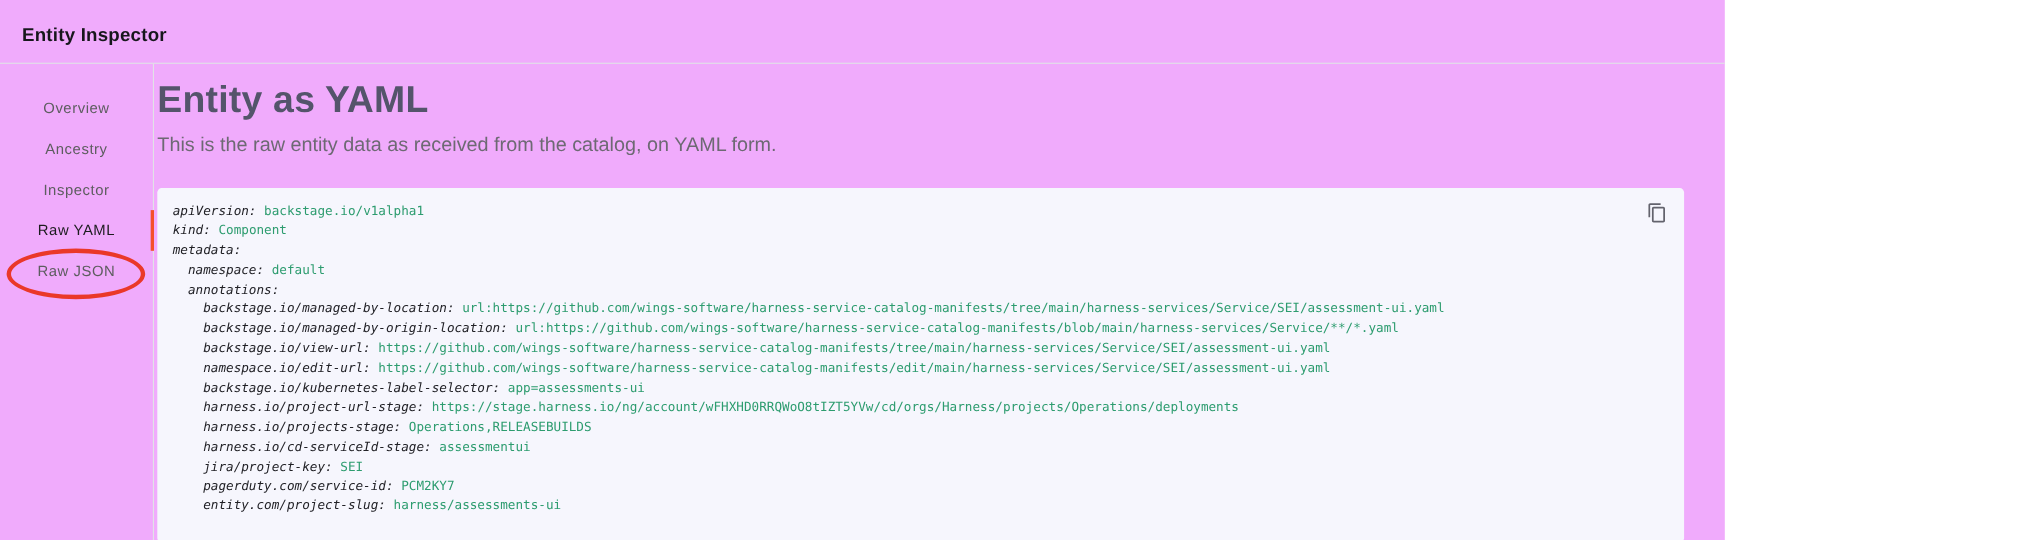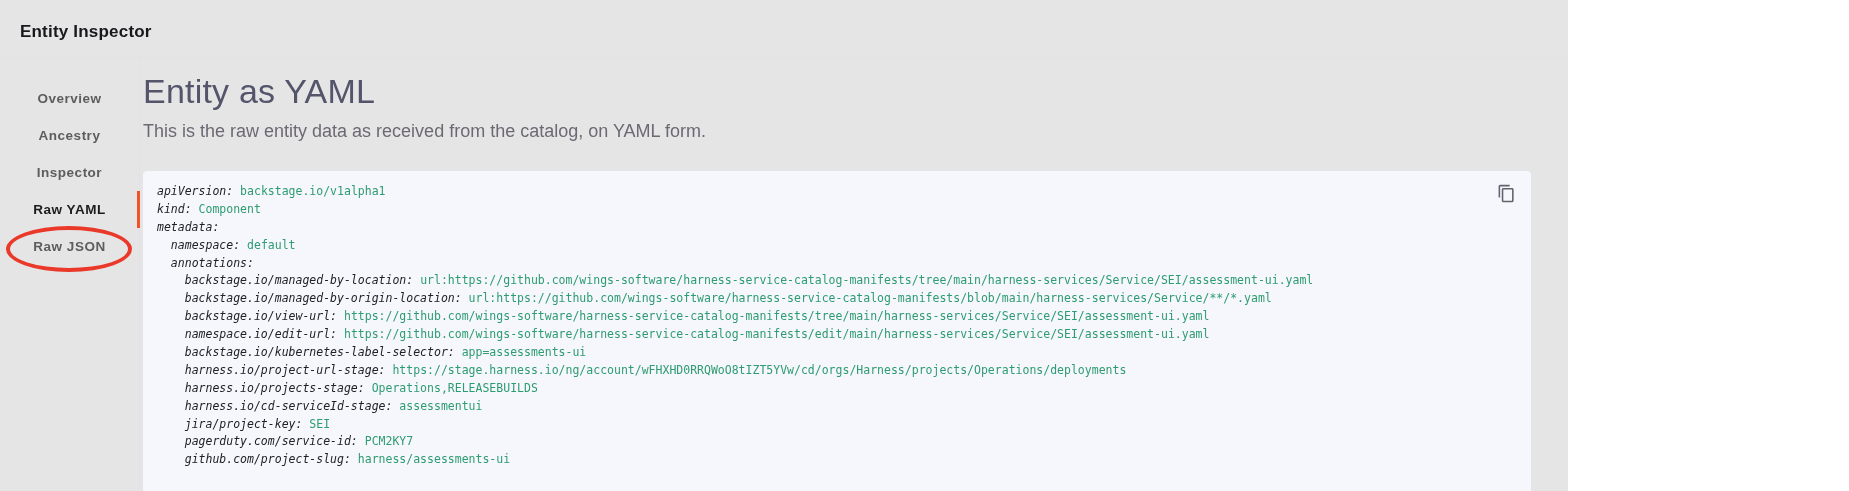--- a/index.html
+++ b/index.html
@@ -1,42 +1,42 @@
 <!DOCTYPE html>
 <html><head>
 <meta charset="utf-8">
 <style>
   html,body{margin:0;padding:0;}
   body{
     width:1849px;height:491px;overflow:hidden;background:#ffffff;
     font-family:"Liberation Sans", sans-serif;
     -webkit-font-smoothing:antialiased;
   }
-  .dialog{position:relative;width:1568px;height:491px;background:#e5e5e5;}
+  .dialog{position:relative;width:1568px;height:491px;background:#f0abfc;}
   .dialog-header{
     height:58px;box-sizing:border-box;border-bottom:1px solid #e2e2e6;
     display:flex;align-items:center;padding:6px 20px 0 20px;
   }
   .dialog-title{font-size:17px;font-weight:700;color:#17171c;letter-spacing:.2px;}
   .dialog-body{display:flex;height:433px;}
   
   .sidebar{
     width:140px;flex-shrink:0;box-sizing:border-box;
     border-right:1px solid #e2e2e6;padding-top:22px;
   }
   .tab{
     position:relative;height:37px;display:flex;align-items:center;justify-content:center;
-    font-size:13.5px;letter-spacing:.5px;color:#5d5d5f;cursor:pointer;user-select:none;font-weight:bold;
+    font-size:13.5px;letter-spacing:.5px;color:#5d5d5f;cursor:pointer;user-select:none;
   }
   .tab.active{color:#1c1c1e;}
   .indicator{position:absolute;right:-1px;top:0;bottom:0;width:3px;background:#f4502a;}
   
   .content{flex:1;min-width:0;padding-left:3px;box-sizing:border-box;}
   .page-title{
-    margin:12px 0 0 0;font-size:34px;line-height:42px;font-weight:400;
+    margin:12px 0 0 0;font-size:34px;line-height:42px;font-weight:700;
     color:#54546b;letter-spacing:.2px;
   }
   .subtitle{margin:9px 0 0 0;font-size:18px;line-height:20px;color:#6d6973;}
   .code-wrap{
     position:relative;margin:30px 37px 0 0;height:322px;box-sizing:border-box;
     background:#f6f6fd;border-radius:4px;padding:12px 14px;overflow:hidden;
   }
   .code{
     font-family:"DejaVu Sans Mono","Liberation Mono",monospace;
     font-size:11.5px;line-height:17.9px;color:#212126;
@@ -104,19 +104,19 @@
             <div class="line"><span class="lw">    <span class="k">backstage.io/managed-by-location:</span> <span class="v">url:https://github.com/wings-software/harness-service-catalog-manifests/tree/main/harness-services/Service/SEI/assessment-ui.yaml</span></span></div>
             <div class="line"><span class="lw">    <span class="k">backstage.io/managed-by-origin-location:</span> <span class="v">url:https://github.com/wings-software/harness-service-catalog-manifests/blob/main/harness-services/Service/**/*.yaml</span></span></div>
             <div class="line"><span class="lw">    <span class="k">backstage.io/view-url:</span> <span class="v">https://github.com/wings-software/harness-service-catalog-manifests/tree/main/harness-services/Service/SEI/assessment-ui.yaml</span></span></div>
             <div class="line"><span class="lw">    <span class="k">namespace.io/edit-url:</span> <span class="v">https://github.com/wings-software/harness-service-catalog-manifests/edit/main/harness-services/Service/SEI/assessment-ui.yaml</span></span></div>
             <div class="line"><span class="lw">    <span class="k">backstage.io/kubernetes-label-selector:</span> <span class="v">app=assessments-ui</span></span></div>
             <div class="line"><span class="lw">    <span class="k">harness.io/project-url-stage:</span> <span class="v">https://stage.harness.io/ng/account/wFHXHD0RRQWoO8tIZT5YVw/cd/orgs/Harness/projects/Operations/deployments</span></span></div>
             <div class="line"><span class="lw">    <span class="k">harness.io/projects-stage:</span> <span class="v">Operations,RELEASEBUILDS</span></span></div>
             <div class="line"><span class="lw">    <span class="k">harness.io/cd-serviceId-stage:</span> <span class="v">assessmentui</span></span></div>
             <div class="line"><span class="lw">    <span class="k">jira/project-key:</span> <span class="v">SEI</span></span></div>
             <div class="line"><span class="lw">    <span class="k">pagerduty.com/service-id:</span> <span class="v">PCM2KY7</span></span></div>
-            <div class="line"><span class="lw">    <span class="k">github.com/project-slug:</span> <span class="v">harness/assessments-ui</span></span></div>
+            <div class="line"><span class="lw">    <span class="k">entity.com/project-slug:</span> <span class="v">harness/assessments-ui</span></span></div>
           </div>
       </div>
     </main>
   </div>
   <div class="red-ellipse"></div>
 </div>
 
 </body></html>

